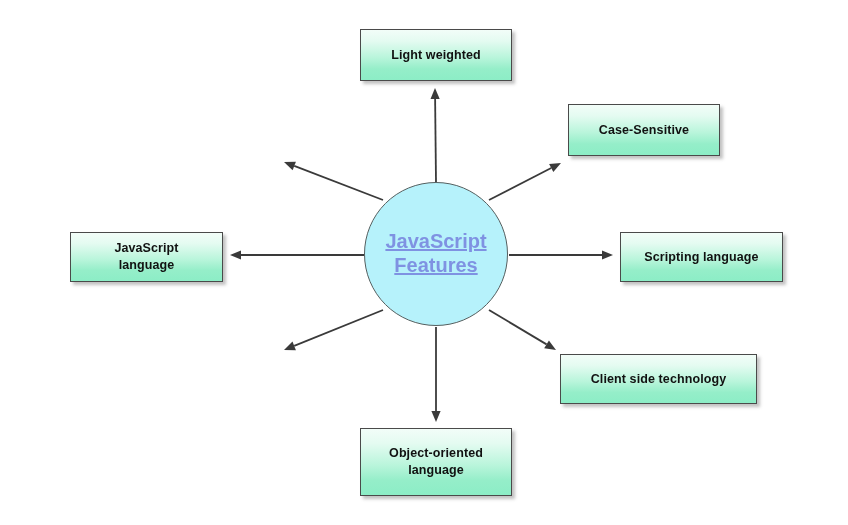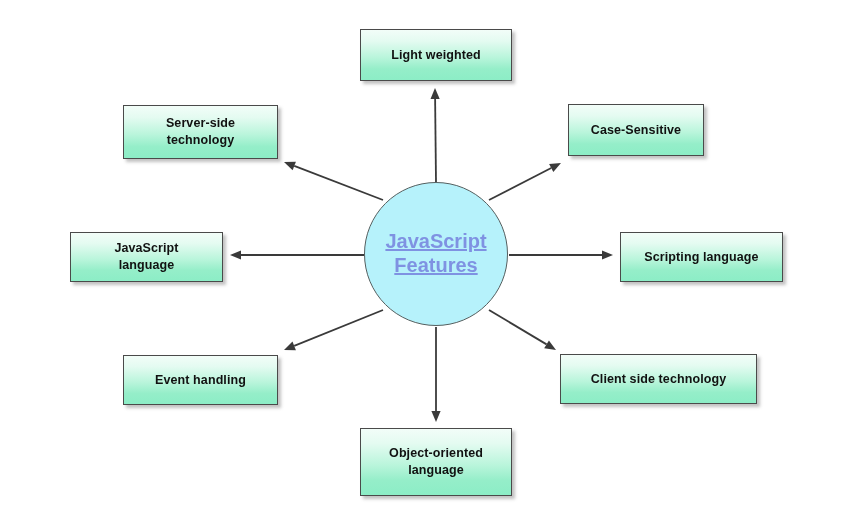--- a/index.html
+++ b/index.html
@@ -98,38 +98,31 @@
     </svg>
 
   <div id="center-node" style="left: 364px; top: 182px; width: 144px; height: 144px; background: rgb(182, 242, 251); border-color: rgb(85, 95, 95);">
     <span id="center-label" style="color: rgb(127, 146, 226);">JavaScript
 Features</span>
   </div>
 
   <div class="node-box" style="left: 360px; top: 29px; width: 152px; height: 52px;">
     <span>Light weighted</span>
   </div>
-  <div class="node-box" style="left: 568px; top: 104px; width: 136px; height: 52px; justify-content: center;">
+  <div class="node-box" style="left: 568px; top: 104px; width: 152px; height: 52px; justify-content: center;">
     <span>Case-Sensitive</span>
   </div>
   <div class="node-box" style="left: 620px; top: 232px; width: 163px; height: 50px;">
     <span>Scripting language</span>
   </div>
   <div class="node-box" style="left: 560px; top: 354px; width: 197px; height: 50px;">
     <span>Client side technology</span>
   </div>
   <div class="node-box" style="left: 360px; top: 428px; width: 152px; height: 68px;">
     <span>Object-oriented
 language</span>
   </div>
-  <div class="node-box" style="left: 123px; top: 355px; width: 155px; height: 50px;">
-    <span>Event handling</span>
-  </div>
   <div class="node-box" style="left: 70px; top: 232px; width: 153px; height: 50px;">
     <span>JavaScript
 language</span>
-  </div>
-  <div class="node-box" style="left: 123px; top: 105px; width: 155px; height: 54px;">
-    <span>Server-side
-technology</span>
   </div>
 
 </div>
 
 </body></html>

